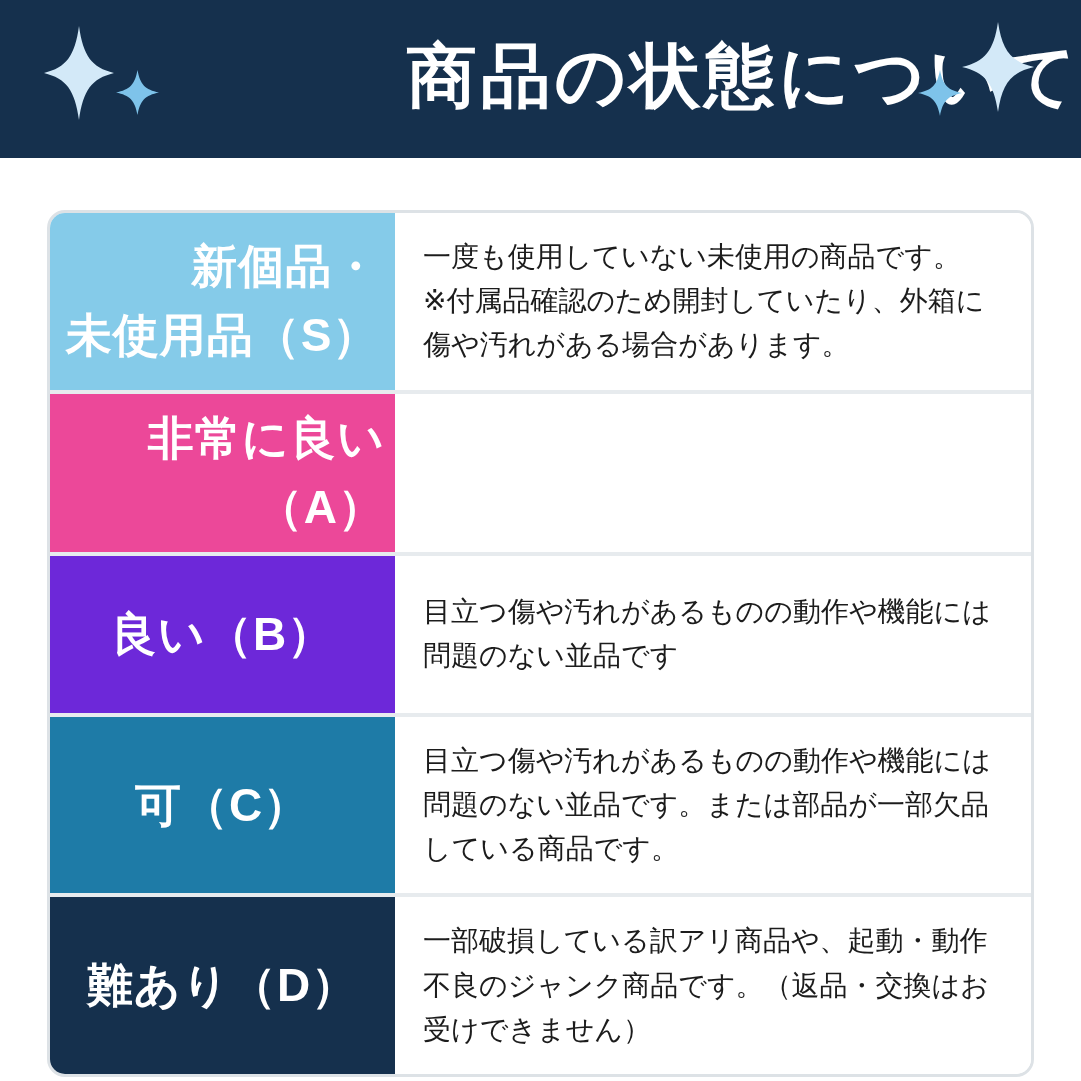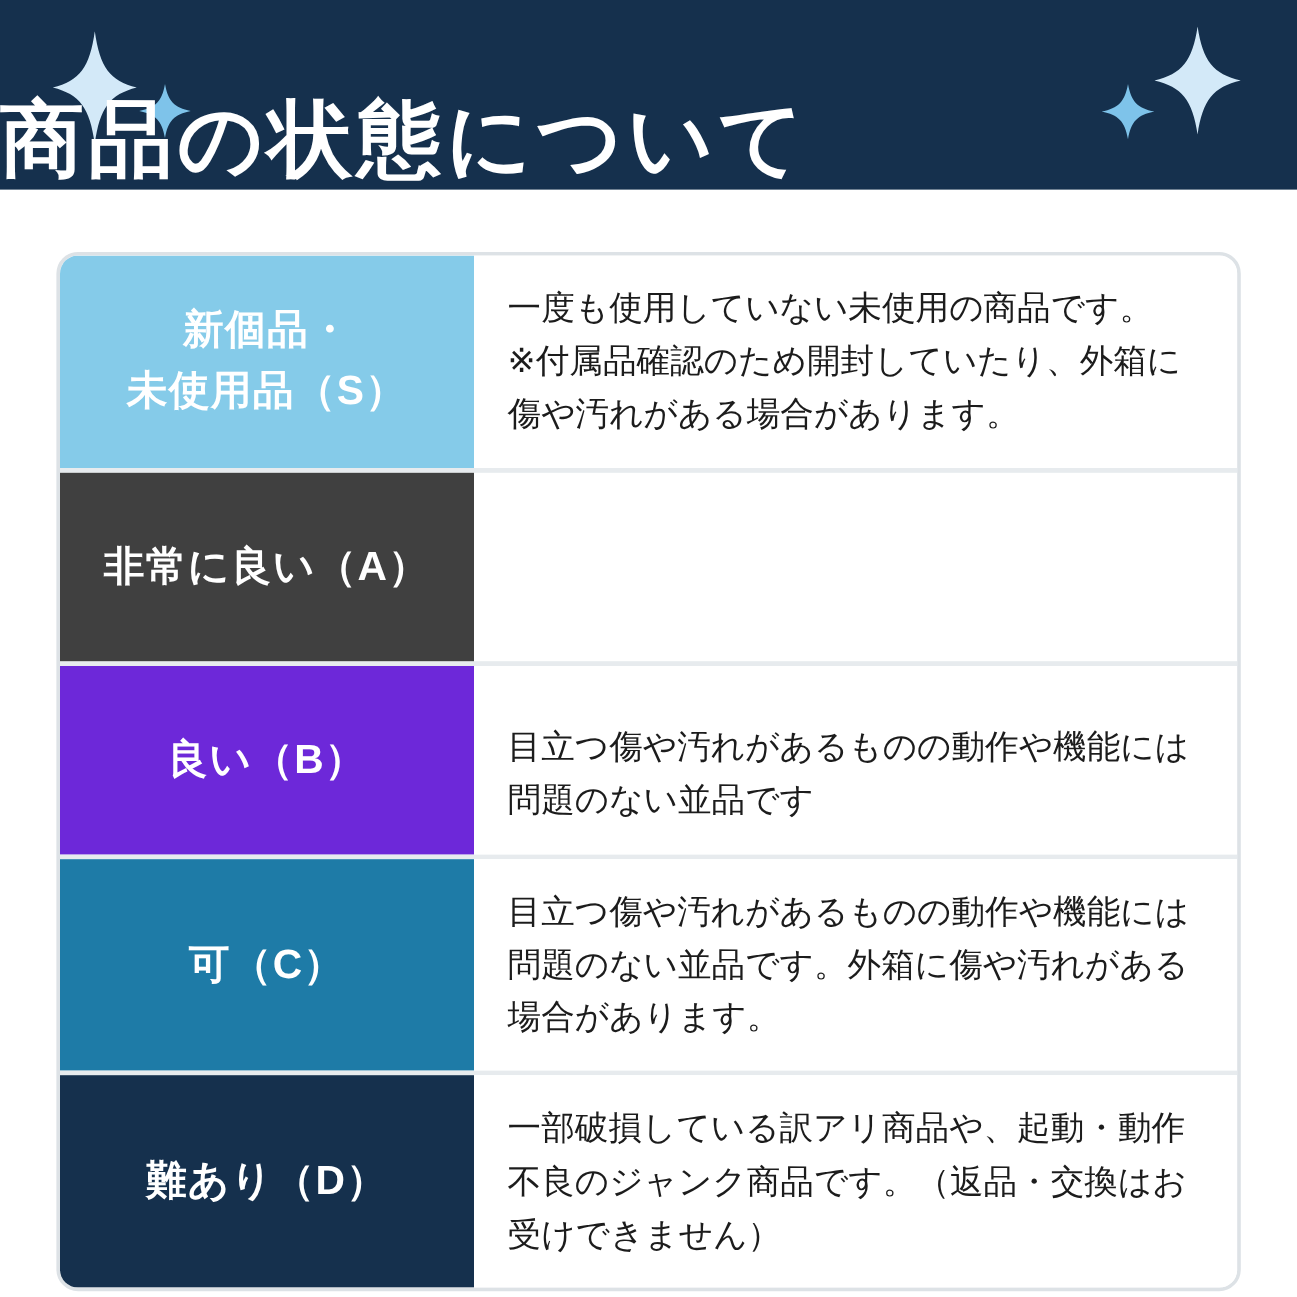--- a/index.html
+++ b/index.html
@@ -12,27 +12,26 @@
   
   .header {
     position: relative;
     width: 1081px; height: 158px;
     background: #15304d;
   }
   .header-title {
     position: absolute;
     left: 0; right: 0; top: 50%;
     transform: translateY(-52%);
-    text-align: left;
+    text-align: right;
     color: #ffffff;
     font-size: 70px;
     font-weight: 800;
     letter-spacing: 4px;
     white-space: nowrap;
-    margin-top: 40px;
   }
   .sparkle { position: absolute; display: block; }
   .sparkle svg { display: block; width: 100%; height: 100%; }
   .sparkle-left-large  { left: 44px;  top: 26px; width: 70px; height: 94px; }
   .sparkle-left-small  { left: 116px; top: 70px; width: 43px; height: 45px; }
   .sparkle-right-small { left: 918px; top: 70px; width: 44px; height: 46px; }
   .sparkle-right-large { left: 962px; top: 22px; width: 72px; height: 90px; }
 
   
   .table-wrap {
@@ -44,34 +43,34 @@
     overflow: hidden;
     background: #ffffff;
   }
   .row { display: flex; min-height: 161px; }
   .row + .row { border-top: 4px solid #e7ebee; }
   .label-cell {
     flex: 0 0 345px;
     display: flex;
     align-items: center;
     justify-content: center;
-    text-align: center;
+    text-align: right;
     color: #ffffff;
-    font-size: 34px;
+    font-size: 46px;
     font-weight: 800;
     line-height: 1.5;
     letter-spacing: 1px;
     white-space: pre-line;
     padding: 10px;
   }
   .desc-cell {
     flex: 1 1 auto;
     background: #ffffff;
     display: flex;
-    align-items: flex-end;
+    align-items: center;
     padding: 22px 40px 22px 28px;
   }
   .desc-text {
     color: #1c1c1c;
     font-size: 28px;
     font-weight: 500;
     line-height: 1.58;
     white-space: pre-line;
     letter-spacing: 0px;
   }
@@ -114,34 +113,34 @@
   <div class="row">
     <div class="label-cell bg-s" style="background: rgb(133, 203, 233);">新個品・
 未使用品（S）</div>
     <div class="desc-cell">
       <div class="desc-text">一度も使用していない未使用の商品です。
 ※付属品確認のため開封していたり、外箱に傷や汚れがある場合があります。</div>
     </div>
   </div>
 
   <div class="row">
-    <div class="label-cell bg-a" style="background: #404040;">非常に良い（A）</div>
+    <div class="label-cell bg-a" style="background: #ec4899;">非常に良い（A）</div>
   </div>
 
   <div class="row">
     <div class="label-cell bg-b" style="background: #6d28d9;">良い（B）</div>
     <div class="desc-cell">
       <div class="desc-text">目立つ傷や汚れがあるものの動作や機能には問題のない並品です</div>
     </div>
   </div>
 
   <div class="row">
     <div class="label-cell bg-c" style="background: rgb(30, 123, 167);">可（C）</div>
     <div class="desc-cell">
-      <div class="desc-text">目立つ傷や汚れがあるものの動作や機能には問題のない並品です。外箱に傷や汚れがある場合があります。</div>
+      <div class="desc-text">目立つ傷や汚れがあるものの動作や機能には問題のない並品です。または部品が一部欠品している商品です。</div>
     </div>
   </div>
 
   <div class="row">
     <div class="label-cell bg-d" style="background: rgb(21, 48, 77);">難あり（D）</div>
     <div class="desc-cell">
       <div class="desc-text">一部破損している訳アリ商品や、起動・動作不良のジャンク商品です。（返品・交換はお受けできません）</div>
     </div>
   </div>
 

